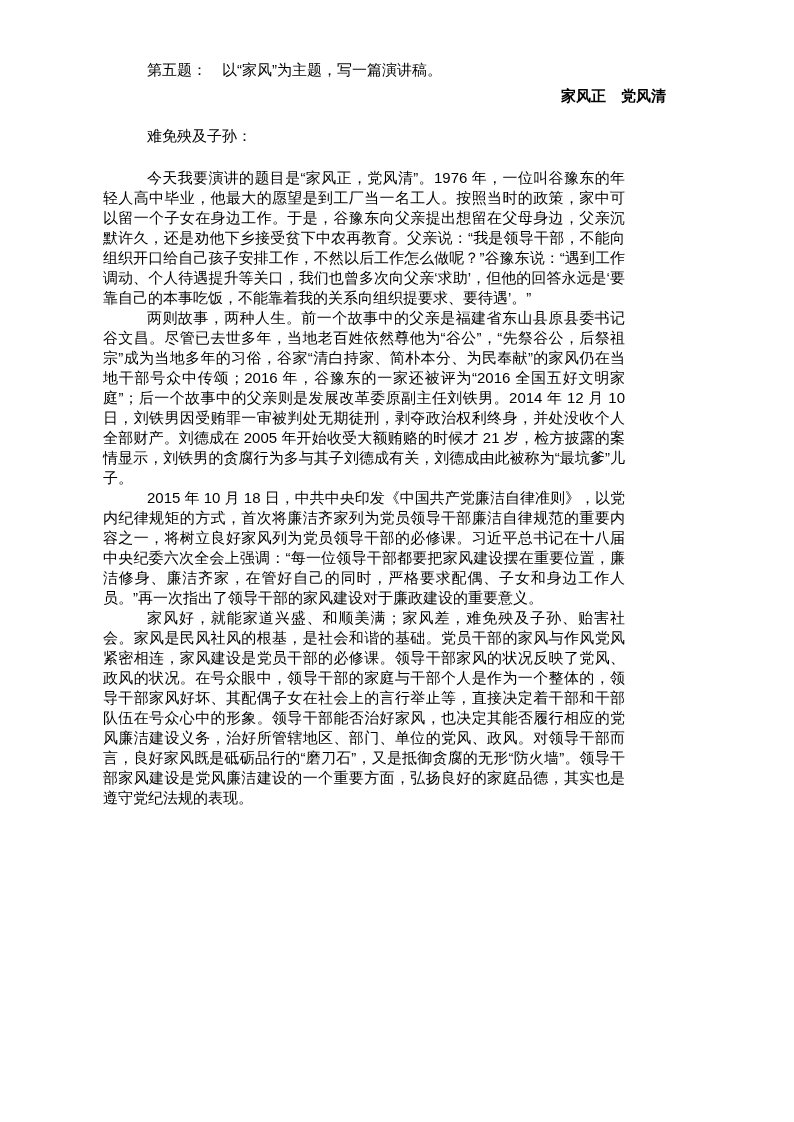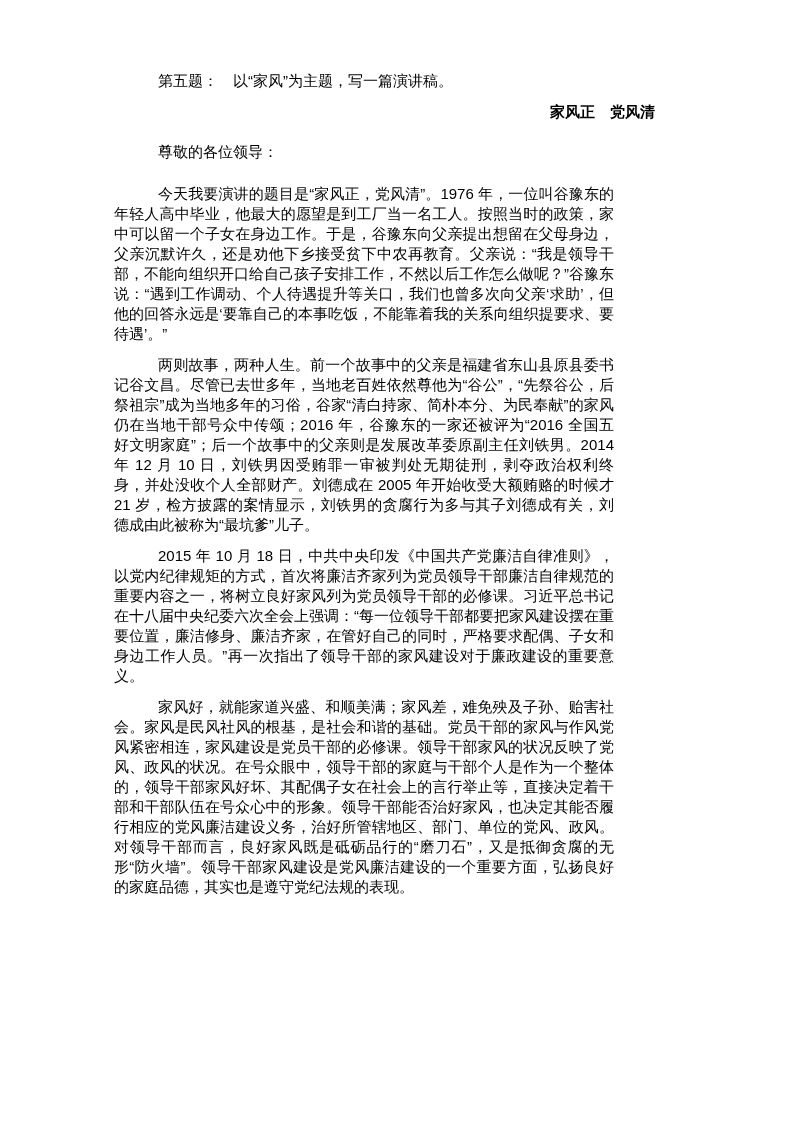--- a/index.html
+++ b/index.html
@@ -20,21 +20,21 @@
     left: 103px;
     top: 60px;
     width: 522px;
     font-family: "Liberation Sans", "DejaVu Sans", sans-serif;
     font-size: 15px;
     line-height: 20px;
     text-align: justify;
     letter-spacing: 0px;
   }
   .doc p, .doc h1 {
-    margin: 11px;
+    margin: 0;
     padding: 0;
   }
   .indent3 {
     text-indent: 44px;
   }
   .ref-line {
     margin-top: 1px !important;
     text-indent: 38px;
   }
   .essay-title {
@@ -61,21 +61,21 @@
 <body>
 
 <div class="page">
   <div class="doc">
 
     <p class="prompt-line indent3">第五题：　以“家风”为主题，写一篇演讲稿。</p>
 
 
     <h1 class="essay-title">家风正　党风清</h1>
 
-    <p class="salutation indent3">尊敬的各位领导：</p>
+    <p class="salutation indent3">难免殃及子孙：</p>
 
     <p class="para-first indent3">今天我要演讲的题目是“家风正，党风清”。1976 年，一位叫谷豫东的年轻人高中毕业，他最大的愿望是到工厂当一名工人。按照当时的政策，家中可以留一个子女在身边工作。于是，谷豫东向父亲提出想留在父母身边，父亲沉默许久，还是劝他下乡接受贫下中农再教育。父亲说：“我是领导干部，不能向组织开口给自己孩子安排工作，不然以后工作怎么做呢？”谷豫东说：“遇到工作调动、个人待遇提升等关口，我们也曾多次向父亲‘求助’，但他的回答永远是‘要靠自己的本事吃饭，不能靠着我的关系向组织提要求、要待遇’。”</p>
 
 
     <p class="indent3">两则故事，两种人生。前一个故事中的父亲是福建省东山县原县委书记谷文昌。尽管已去世多年，当地老百姓依然尊他为“谷公”，“先祭谷公，后祭祖宗”成为当地多年的习俗，谷家“清白持家、简朴本分、为民奉献”的家风仍在当地干部号众中传颂；2016 年，谷豫东的一家还被评为“2016 全国五好文明家庭”；后一个故事中的父亲则是发展改革委原副主任刘铁男。2014 年 12 月 10 日，刘铁男因受贿罪一审被判处无期徒刑，剥夺政治权利终身，并处没收个人全部财产。刘德成在 2005 年开始收受大额贿赂的时候才 21 岁，检方披露的案情显示，刘铁男的贪腐行为多与其子刘德成有关，刘德成由此被称为“最坑爹”儿子。</p>
 
     <p class="indent3">2015 年 10 月 18 日，中共中央印发《中国共产党廉洁自律准则》，以党内纪律规矩的方式，首次将廉洁齐家列为党员领导干部廉洁自律规范的重要内容之一，将树立良好家风列为党员领导干部的必修课。习近平总书记在十八届中央纪委六次全会上强调：“每一位领导干部都要把家风建设摆在重要位置，廉洁修身、廉洁齐家，在管好自己的同时，严格要求配偶、子女和身边工作人员。”再一次指出了领导干部的家风建设对于廉政建设的重要意义。</p>
 
     <p class="indent3">家风好，就能家道兴盛、和顺美满；家风差，难免殃及子孙、贻害社会。家风是民风社风的根基，是社会和谐的基础。党员干部的家风与作风党风紧密相连，家风建设是党员干部的必修课。领导干部家风的状况反映了党风、政风的状况。在号众眼中，领导干部的家庭与干部个人是作为一个整体的，领导干部家风好坏、其配偶子女在社会上的言行举止等，直接决定着干部和干部队伍在号众心中的形象。领导干部能否治好家风，也决定其能否履行相应的党风廉洁建设义务，治好所管辖地区、部门、单位的党风、政风。对领导干部而言，良好家风既是砥砺品行的“磨刀石”，又是抵御贪腐的无形“防火墙”。领导干部家风建设是党风廉洁建设的一个重要方面，弘扬良好的家庭品德，其实也是遵守党纪法规的表现。</p>
 

